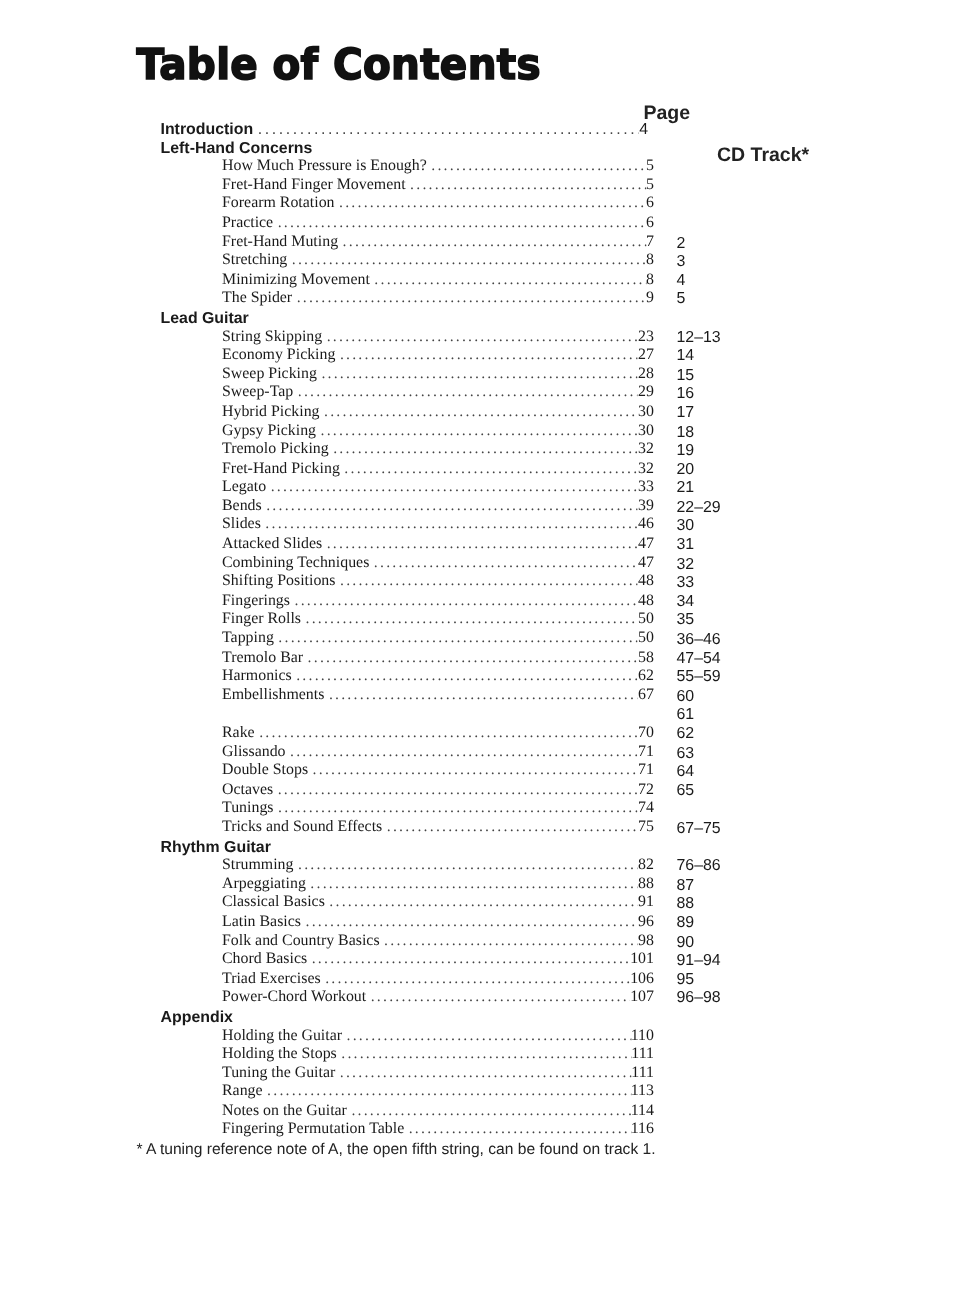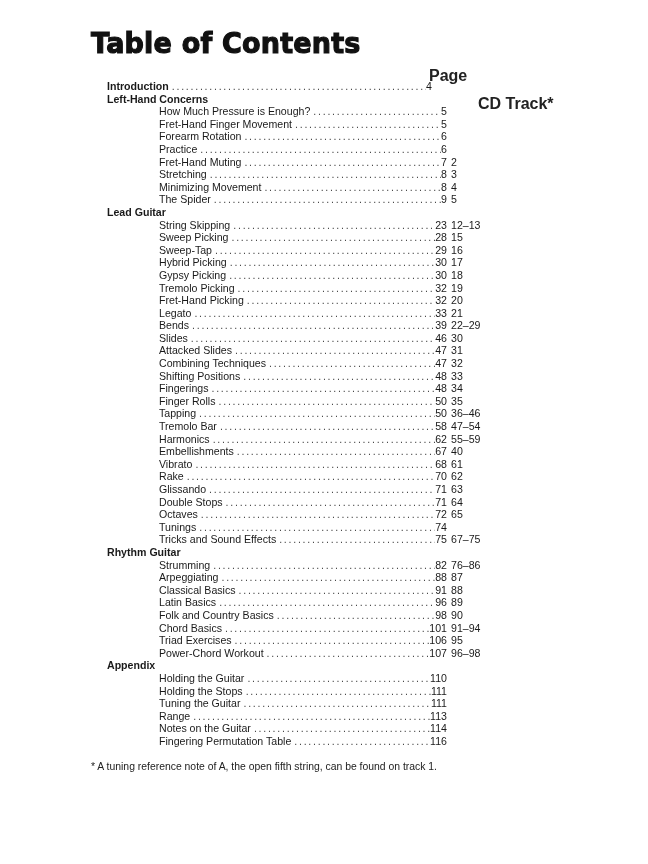--- a/index.html
+++ b/index.html
@@ -3,30 +3,30 @@
   <meta charset="utf-8">
   <style>
     html, body { margin: 0; padding: 0; background: #ffffff; }
     body { width: 648px; height: 864px; position: relative; overflow: hidden; color: #1a1a1a; font-family: "Liberation Sans", sans-serif; }
     .title {
       position: absolute; left: 91px; top: 28px;
       font-family: "DejaVu Sans", sans-serif; font-weight: 900; font-size: 27px;
       letter-spacing: 0.2px; color: #111; transform: scaleY(1.05);
       -webkit-text-stroke: 1.1px #111;
     }
-    .col-head { position: absolute; top: 67px; font-size: 16px; font-weight: bold; color: #222; padding-left: 27px; }
+    .col-head { position: absolute; top: 67px; font-size: 13px; font-weight: bold; color: #222; padding-left: 27px; }
     .col-page { left: 402px; }
     .col-track { left: 451px; margin-top: 28px; }
     .toc { position: absolute; left: 0; top: 80px; width: 648px; }
     .row { position: relative; height: 12.6px; line-height: 12.6px; font-size: 10.6px; white-space: nowrap; }
     .row .entry {
       position: absolute; top: 0; display: flex; align-items: flex-end; overflow: hidden; padding-left: 16px;
     }
     .row.section .entry { left: 91px; width: 325px; font-weight: bold; }
-    .row.sub .entry { left: 143px; width: 288px; }
+    .row.sub .entry { left: 132px; width: 288px; font-family: Liberation Serif, serif; }
     .row .label { flex: 0 0 auto; padding-right: 3px; }
     .row .leader { flex: 1 1 auto; overflow: hidden; color: #444; letter-spacing: 1.6px; font-weight: normal; }
     .row .leader::before { content: ". . . . . . . . . . . . . . . . . . . . . . . . . . . . . . . . . . . . . . . . . . . . . . . . . . . . . . . . . . . . . . . . . . . . . . . . . . . . . . ."; letter-spacing: 0; word-spacing: -1.2px; }
     .row .page { flex: 0 0 auto; font-weight: normal; }
     .row .track { position: absolute; left: 451px; top: 0; }
     .row.header-only .entry { width: auto; }
     .footnote { position: absolute; left: 91px; top: 761px; font-size: 10.4px; color: #222; }
   </style>
 </head>
 <body>
@@ -121,20 +121,28 @@
     <div class="row sub">
       <div class="entry">
         <span class="label">String Skipping</span>
         <span class="leader"></span>
         <span class="page">23</span>
       </div>
       <span class="track">12–13</span>
     </div>
     <div class="row sub">
       <div class="entry">
+        <span class="label">Economy Picking</span>
+        <span class="leader"></span>
+        <span class="page">27</span>
+      </div>
+      <span class="track">14</span>
+    </div>
+    <div class="row sub">
+      <div class="entry">
         <span class="label">Sweep Picking</span>
         <span class="leader"></span>
         <span class="page">28</span>
       </div>
       <span class="track">15</span>
     </div>
     <div class="row sub">
       <div class="entry">
         <span class="label">Sweep-Tap</span>
         <span class="leader"></span>
@@ -261,28 +269,23 @@
         <span class="page">62</span>
       </div>
       <span class="track">55–59</span>
     </div>
     <div class="row sub">
       <div class="entry">
         <span class="label">Embellishments</span>
         <span class="leader"></span>
         <span class="page">67</span>
       </div>
-      <span class="track">40</span>
-    </div>
-    <div class="row sub">
-      <div class="entry">
-        <span class="label">Vibrato</span>
-        <span class="leader"></span>
-        <span class="page">68</span>
-      </div>
+      <span class="track">60</span>
+    </div>
+    <div class="row sub">
       <span class="track">61</span>
     </div>
     <div class="row sub">
       <div class="entry">
         <span class="label">Rake</span>
         <span class="leader"></span>
         <span class="page">70</span>
       </div>
       <span class="track">62</span>
     </div>

